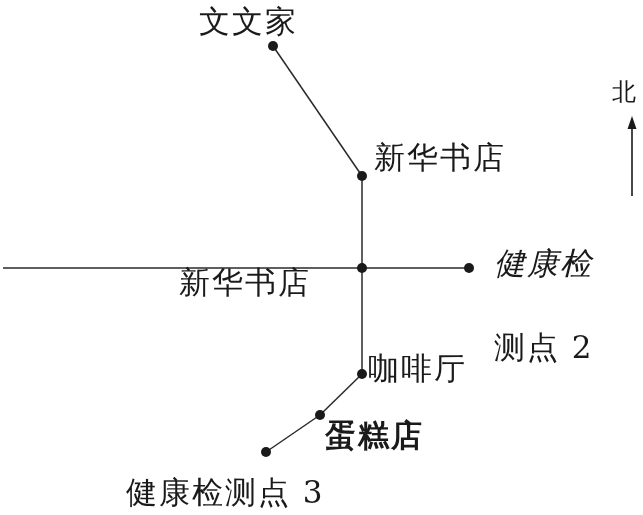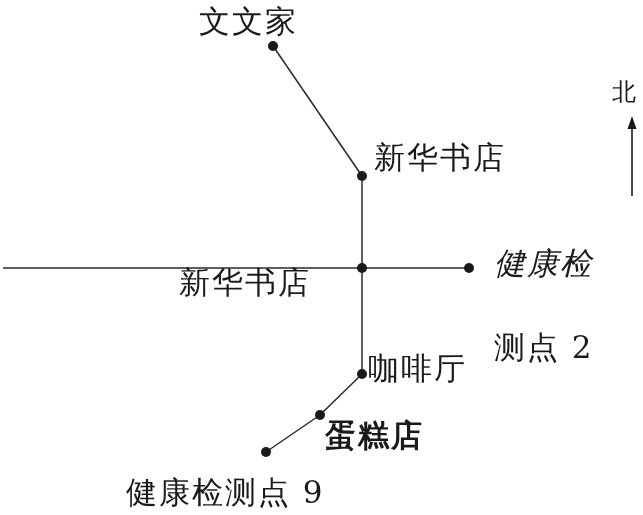--- a/index.html
+++ b/index.html
@@ -36,14 +36,14 @@
   </g>
 </svg>
 
 <div class="lbl" style="left:199px; top:6px;">文文家</div>
 <div class="lbl" style="left:374px; top:142px;">新华书店</div>
 <div class="lbl" style="left:179px; top:226px;margin-top:41px;">新华书店</div>
 <div class="lbl" style="left:494px; top:248px;font-style:italic;">健康检</div>
 <div class="lbl" style="left:494px; top:311px;margin-top:21px;">测点 2</div>
 <div class="lbl" style="left:368px; top:353px;">咖啡厅</div>
 <div class="lbl" style="left:325px; top:420px;font-weight:bold;">蛋糕店</div>
-<div class="lbl" style="left:126px; top:477px;">健康检测点 9</div>
+<div class="lbl" style="left:126px; top:477px;">健康检测点 3</div>
 <div class="lbl lbl-n" style="left:612px; top:80px;">北</div>
 
 </body></html>

